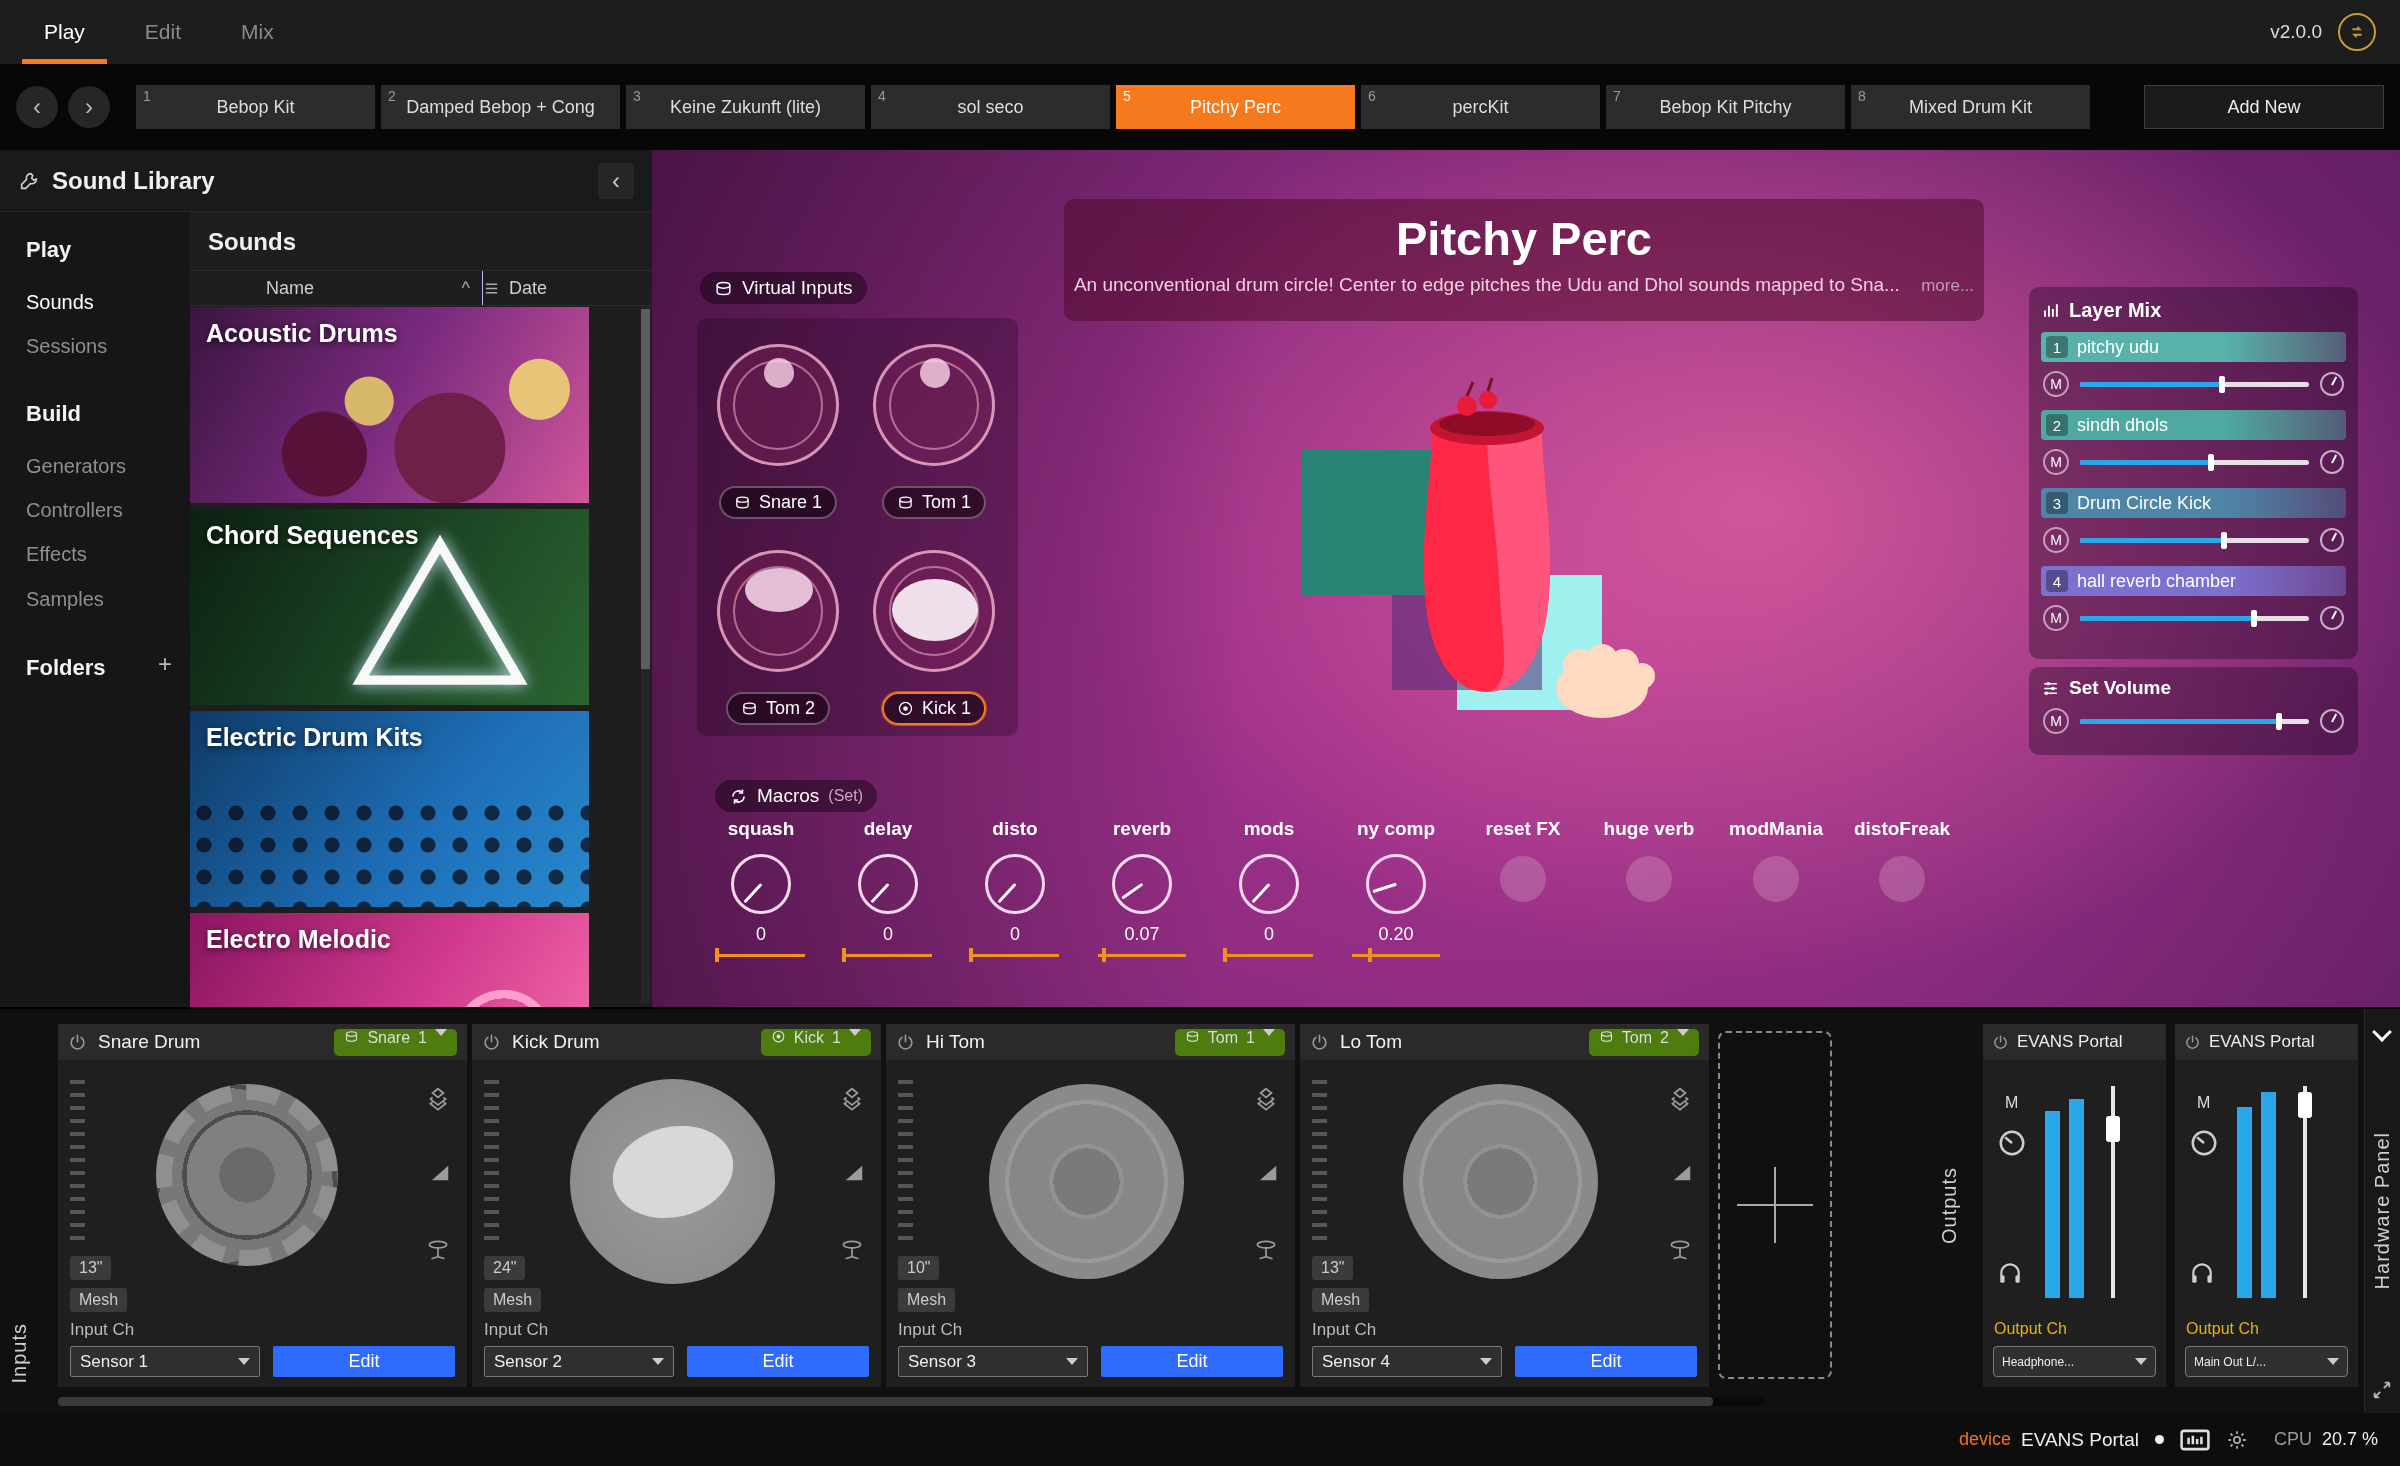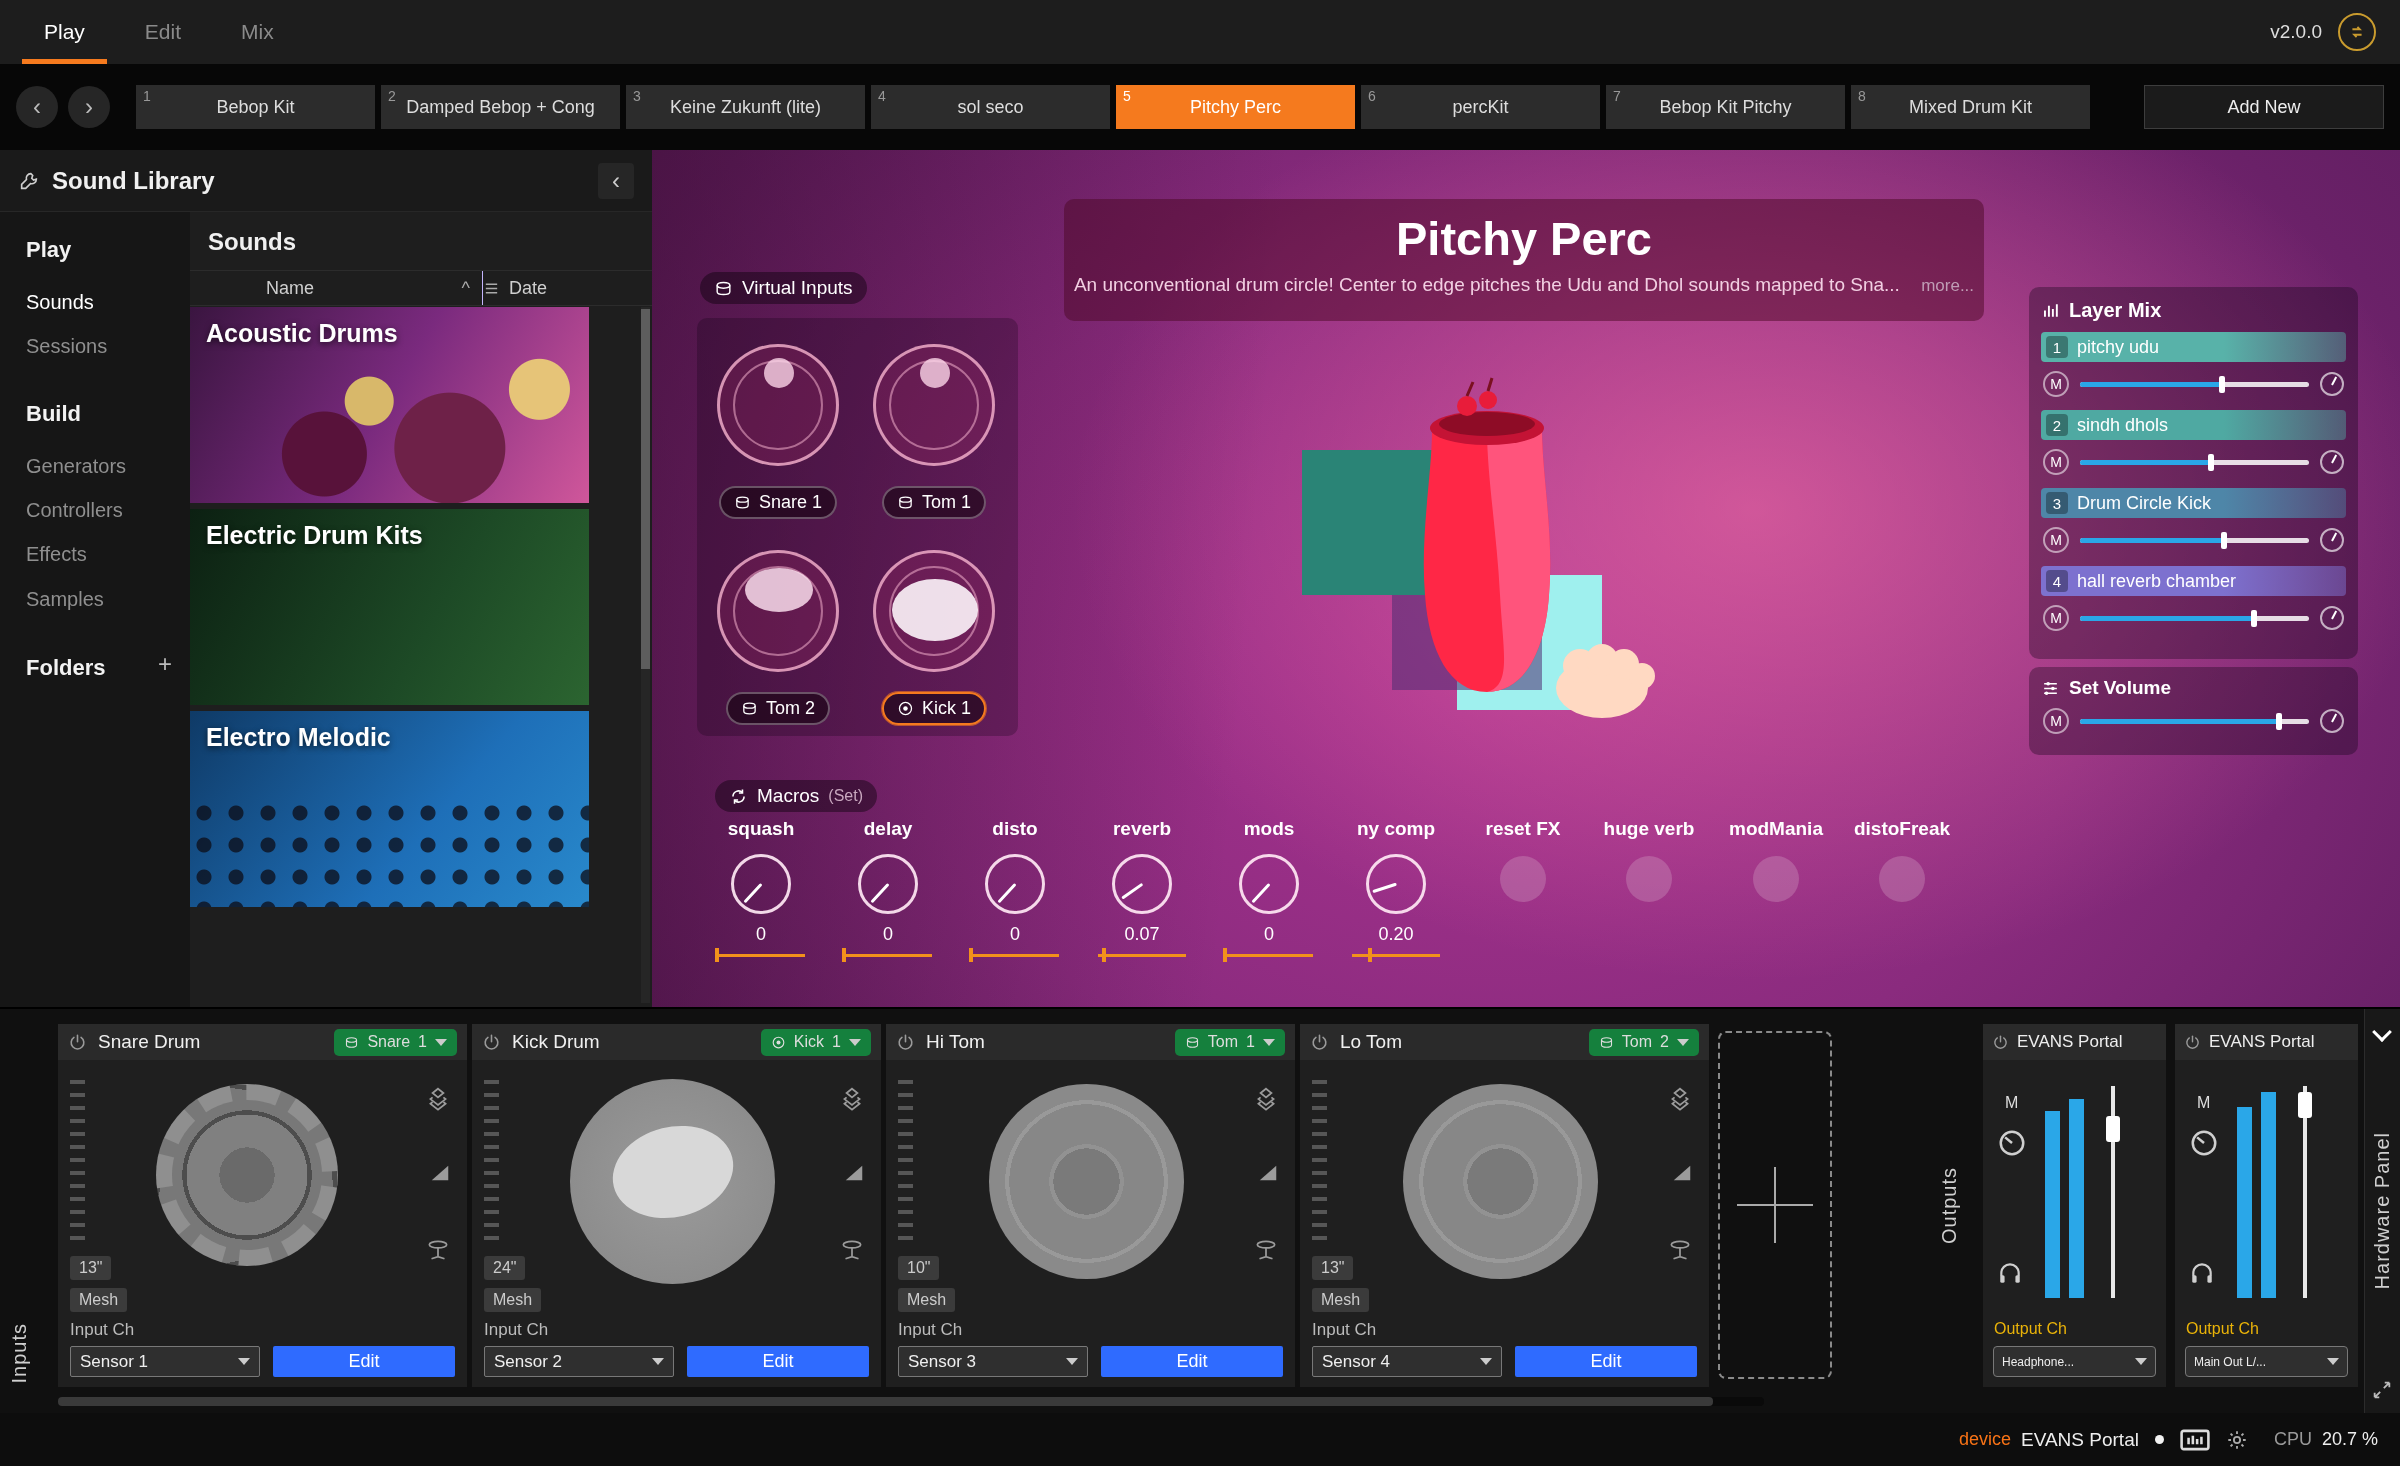--- a/index.html
+++ b/index.html
@@ -131,21 +131,21 @@
 
   
   .rack{position:absolute;top:1007px;left:0;width:2400px;height:406px;background:#101010;border-top:2px solid #000;}
   .vlabel{writing-mode:vertical-rl;transform:rotate(180deg);font-size:20px;color:#cfcfcf;letter-spacing:1px;}
   .inputs-vlabel{position:absolute;left:8px;bottom:30px;}
   .outputs-vlabel{position:absolute;left:1938px;top:15px;height:363px;display:flex;align-items:center;}
   .strips{position:absolute;left:58px;top:15px;display:flex;gap:5px;}
   .strip{position:relative;width:409px;height:363px;background:#1f1f1f;}
   .shead{position:absolute;top:0;left:0;right:0;height:36px;background:#2a2a2a;display:flex;align-items:center;gap:11px;padding:0 10px;color:#9a9a9a;}
   .sname{font-size:19px;color:#f0f0f0;}
-  .sassign{margin-left:auto;height:27px;background:#15803d;border-radius:5px;display:flex;align-items:center;gap:8px;padding:0 10px;font-size:16px;color:#ddd;}
+  .sassign{margin-left:auto;height:27px;background:#4d7c0f;border-radius:5px;display:flex;gap:8px;padding:0 10px;font-size:16px;color:#ddd;}
   .caret{width:0;height:0;border-left:6px solid transparent;border-right:6px solid transparent;border-top:7px solid #ccc;}
   .meterbars{position:absolute;left:12px;top:56px;display:flex;flex-direction:column;gap:9px;}
   .meterbars i{width:15px;height:4px;background:#565656;}
   .padg{position:absolute;border-radius:50%;}
   .padg.snare{left:98px;top:60px;width:182px;height:182px;border:16px dashed #8f8f8f;background:radial-gradient(circle,#6a6a6a 0 26%,#808080 26% 57%,#4d4d4d 57% 61%,#787878 61% 100%);}
   .padg.kick{left:98px;top:55px;width:205px;height:205px;background:radial-gradient(circle,#9b9b9b,#8a8a8a 85%);}
   .padg.kick::after{content:"";position:absolute;left:42px;top:48px;width:122px;height:90px;border-radius:50%;background:#d8d8d8;transform:rotate(-14deg);}
   .padg.tom{left:103px;top:60px;width:195px;height:195px;background:radial-gradient(circle,#7a7a7a 0 24%,#929292 24% 27%,#878787 27% 56%,#999 56% 59%,#8a8a8a 59% 100%);}
   .ric{position:absolute;right:16px;color:#9b9b9b;}
   .ric.r1{top:62px;} .ric.r2{top:138px;} .ric.r3{top:212px;}
@@ -373,20 +373,27 @@
           <span>Date</span>
         </div>
       </div>
       <div class="slist">
         <div class="sitem">
           <div class="deco"></div>
           <span class="stitle">Acoustic Drums</span>
         </div>
         <div class="sitem">
           <div class="deco"></div>
+          <svg class="neontri" viewBox="0 0 100 90">
+              <path d="M50 8 L92 80 H8 Z" fill="none" stroke="#ffffff" stroke-width="5" opacity="0.95"></path>
+            </svg>
+          <span class="stitle">Chord Sequences</span>
+        </div>
+        <div class="sitem">
+          <div class="deco"></div>
           <span class="stitle">Electric Drum Kits</span>
         </div>
         <div class="sitem">
           <div class="deco"></div>
           <span class="stitle">Electro Melodic</span>
         </div>
       </div>
       <div class="sscroll">
           <div class="sthumb"></div>
         </div>

